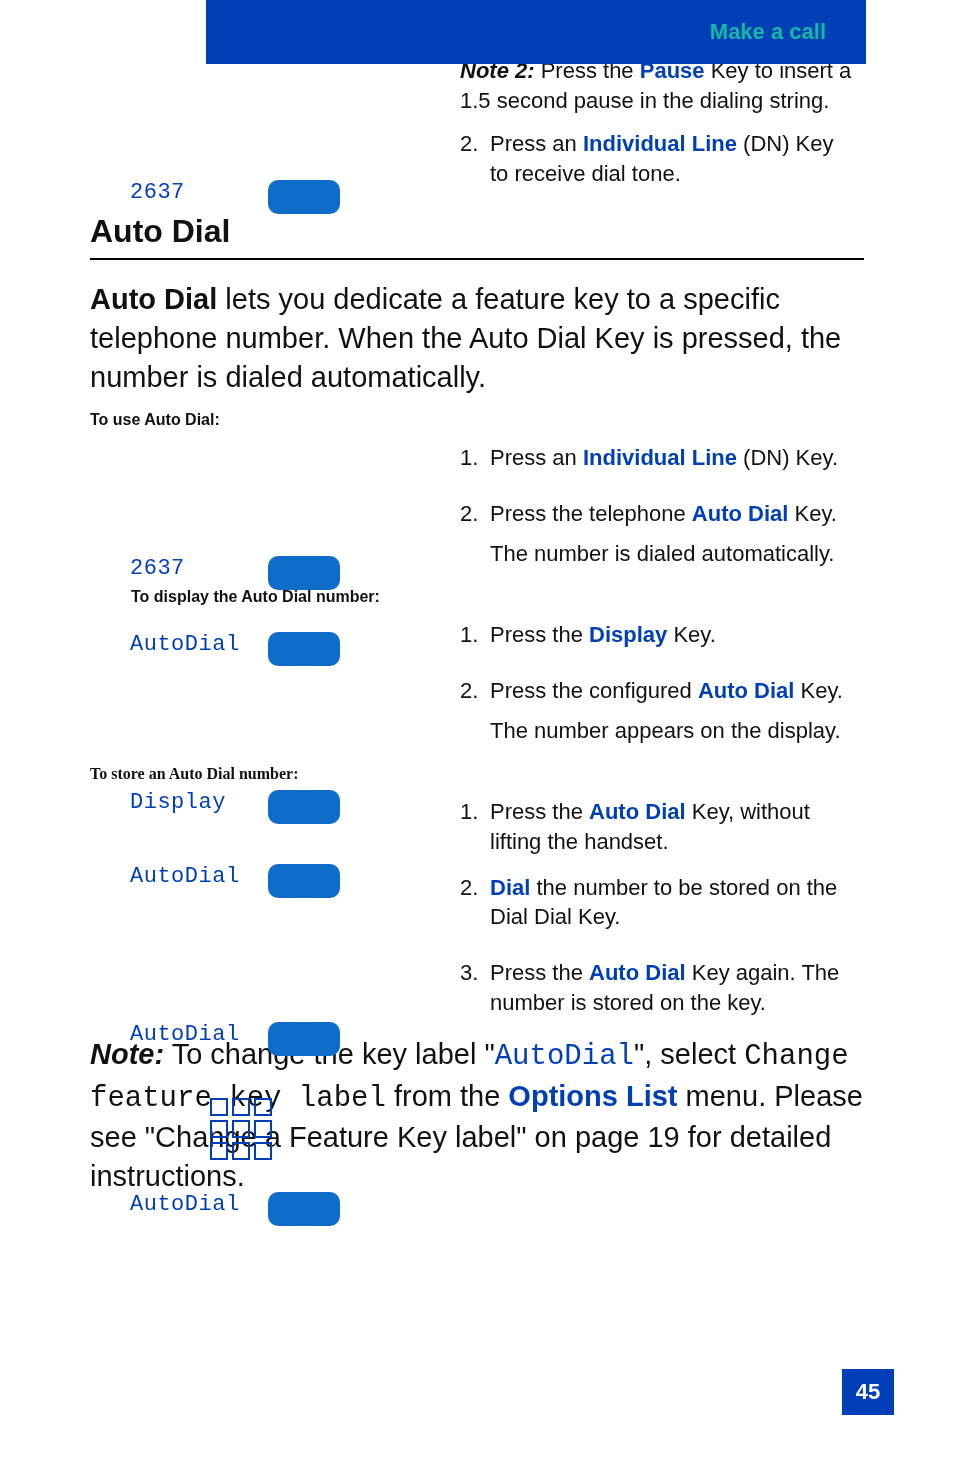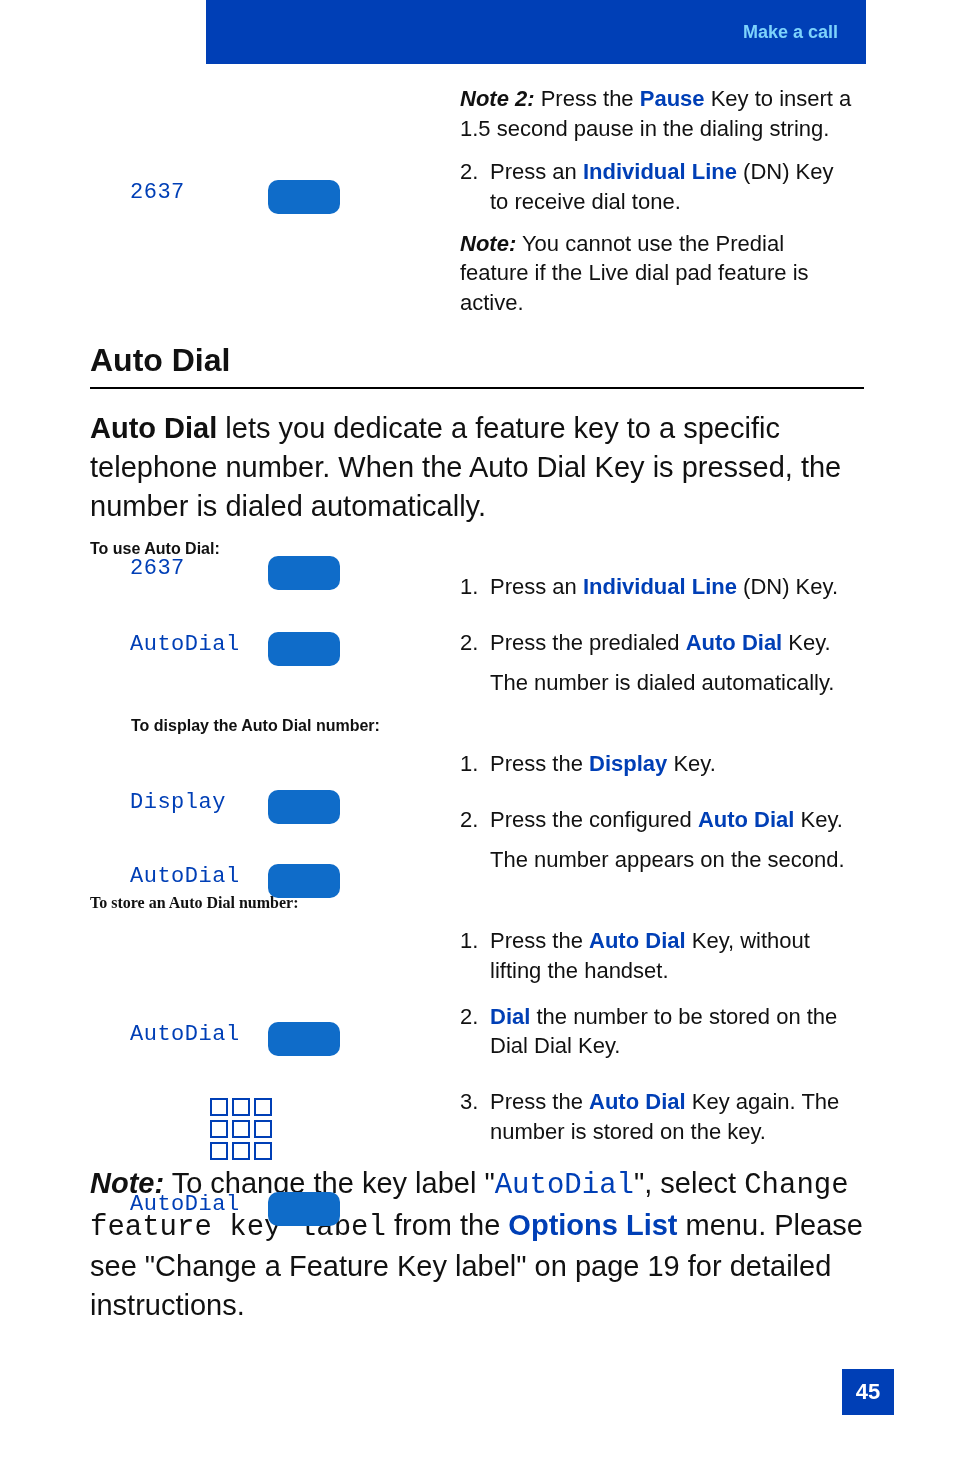--- a/index.html
+++ b/index.html
@@ -16,31 +16,31 @@
     box-sizing: border-box;
     padding: 0 90px;
   }
   .top-bar {
     position: absolute;
     top: 0;
     left: 206px;
     width: 660px;
     height: 64px;
     background: #003fb6;
-    color: #7dd3fc;
-    font-weight: 700;
-    font-size: 18px;
+    color: #14b8a6;
+    font-weight: 700;
+    font-size: 22px;
     display: flex;
     align-items: center;
     justify-content: flex-end;
-    padding-right: 28px;
+    padding-right: 40px;
     box-sizing: border-box;
   }
   .content {
-    padding-top: 84px;
+    padding-top: 56px;
   }
   .right-col {
     margin-left: 370px;
     font-size: 22px;
     line-height: 1.35;
   }
   .right-col-inner {
     padding-right: 10px;
   }
   .note-block {
@@ -163,23 +163,20 @@
       <span class="key-shape"></span>
     </div>
 
     <div class="right-col" style="margin-top:6px;">
       <div class="ol-item right-col-inner">
         <div class="ol-num">2.</div>
         <div class="ol-body">
           <span>Press an </span><b class="blue"><span>Individual Line</span></b><span> (DN) Key to receive dial tone.</span>
         </div>
       </div>
-      <div class="para right-col-inner">
-        <b><i><span>Note:</span></i></b><span> You cannot use the Predial feature if the Live dial pad feature is active.</span>
-      </div>
     </div>
 
     <div class="h2">Auto Dial</div>
     <hr class="rule">
 
     <div class="body-para">
       <b><span>Auto Dial</span></b><span> lets you dedicate a feature key to a specific telephone number. When the Auto Dial Key is pressed, the number is dialed automatically.</span>
     </div>
 
     <div class="small-bold">To use Auto Dial:</div>
@@ -196,21 +193,21 @@
     <div class="right-col" style="margin-top:8px;">
       <div class="ol-item right-col-inner">
         <div class="ol-num">1.</div>
         <div class="ol-body">
           <span>Press an </span><b class="blue"><span>Individual Line</span></b><span> (DN) Key.</span>
         </div>
       </div>
       <div class="ol-item right-col-inner" style="margin-top:26px;">
         <div class="ol-num">2.</div>
         <div class="ol-body">
-          <span>Press the predialed </span><b class="blue"><span>Auto Dial</span></b><span> Key.</span>
+          <span>Press the telephone </span><b class="blue"><span>Auto Dial</span></b><span> Key.</span>
           <div class="sub">The number is dialed automatically.</div>
         </div>
       </div>
     </div>
 
     <div class="small-bold" style="margin-top:20px;margin-left:41px;">To display the Auto Dial number:</div>
 
     <div class="key-row" style="top:790px;">
       <span class="key-label">Display</span>
       <span class="key-shape"></span>
@@ -224,21 +221,21 @@
       <div class="ol-item right-col-inner">
         <div class="ol-num">1.</div>
         <div class="ol-body">
           <span>Press the </span><b class="blue"><span>Display</span></b><span> Key.</span>
         </div>
       </div>
       <div class="ol-item right-col-inner" style="margin-top:26px;">
         <div class="ol-num">2.</div>
         <div class="ol-body">
           <span>Press the configured </span><b class="blue"><span>Auto Dial</span></b><span> Key.</span>
-          <div class="sub"> The number appears on the second.</div>
+          <div class="sub"> The number appears on the display.</div>
         </div>
       </div>
     </div>
 
     <div class="small-bold" style="margin-top:20px;font-family:Liberation Serif, serif;">To store an Auto Dial number:</div>
 
     <div class="key-row" style="top:1022px;">
       <span class="key-label">AutoDial</span>
       <span class="key-shape"></span>
     </div>

